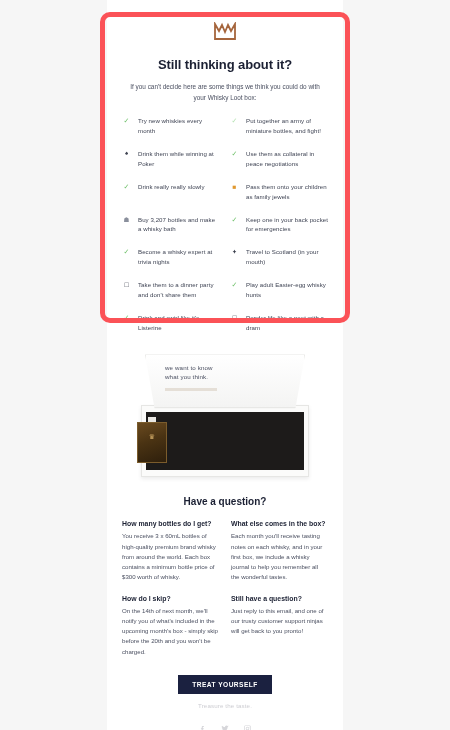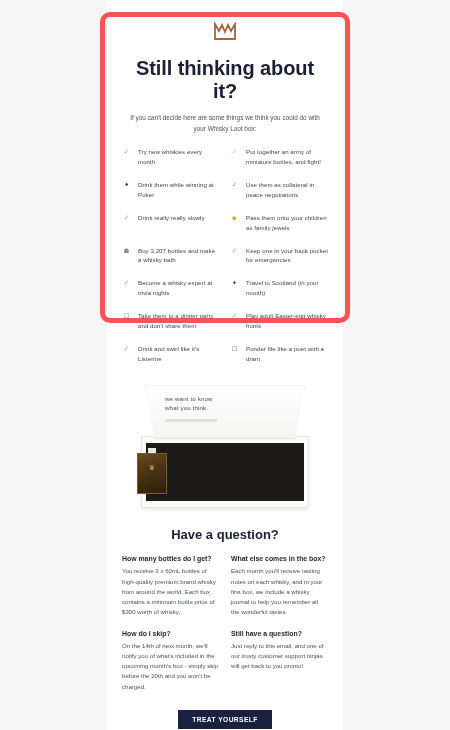--- a/index.html
+++ b/index.html
@@ -49,21 +49,21 @@
     z-index: 50;
   }
 
   
   .hero { padding: 22px 16px 0 16px; text-align: center; }
   .crown-logo { display: inline-block; line-height: 0; }
   .crown-logo svg { display: block; }
 
   .hero-title {
     margin-top: 11px;
-    font-size: 20px;
+    font-size: 13px;
     font-weight: bold;
     color: #1b2033;
     letter-spacing: -0.1px;
   }
   .hero-sub {
     margin: 9px auto 0 auto;
     width: 196px;
     font-size: 6.4px;
     line-height: 1.75;
     color: #4a4f60;
@@ -171,21 +171,21 @@
   .bottle .mark {
     position: absolute; left: 10px; top: 16px;
     width: 10px; height: 8px;
     color: #d5ae6a; font-size: 7px; line-height: 8px; text-align: center;
   }
 
   
   .faq { margin: 16px auto 0 auto; width: 206px; }
   .faq-heading {
     text-align: center;
-    font-size: 13px;
+    font-size: 10px;
     font-weight: bold;
     color: #1b2033;
     margin-bottom: 13px;
   }
   .faq-grid {
     display: grid;
     grid-template-columns: 1fr 1fr;
     column-gap: 12px;
     row-gap: 12px;
   }

